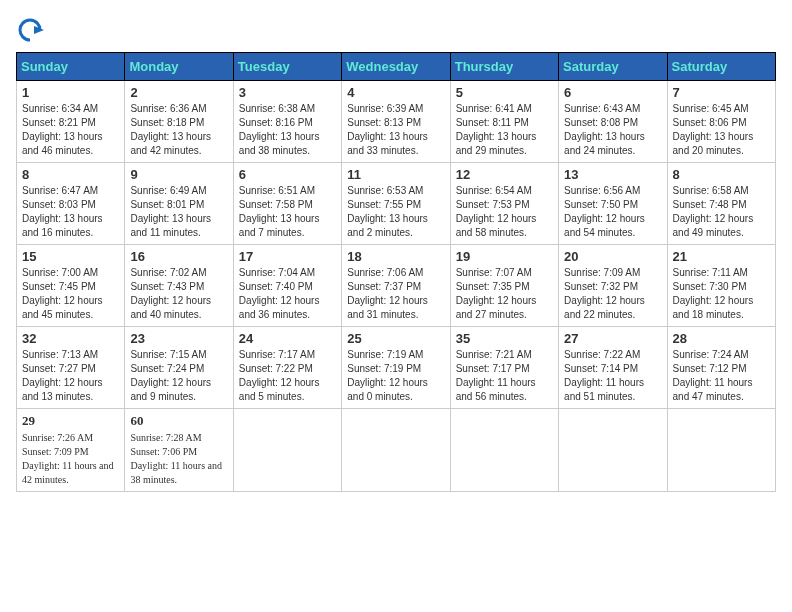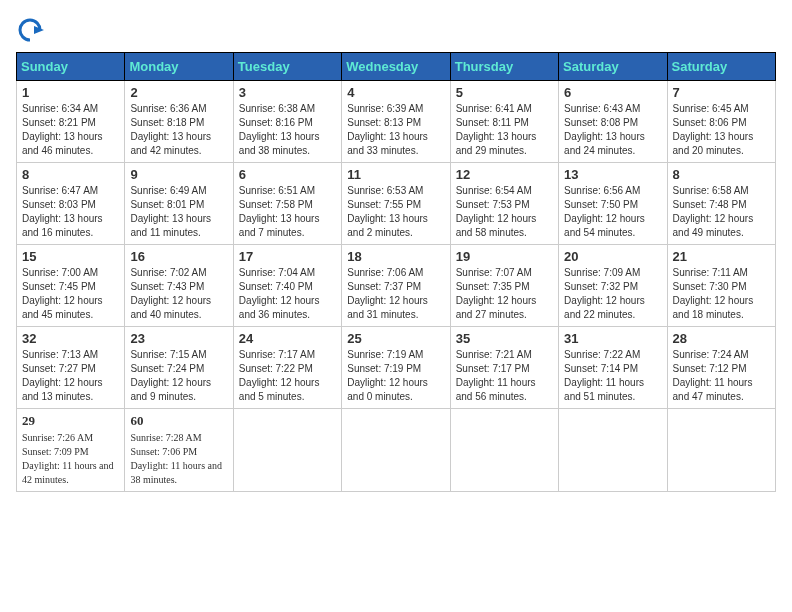--- a/index.html
+++ b/index.html
@@ -225,21 +225,21 @@
         </td>
         <td>
           <span class="day-number">25</span>
 <div class="day-info">Sunrise: 7:19 AM<br>Sunset: 7:19 PM<br>Daylight: 12 hours and 0 minutes.</div>
         </td>
         <td>
           <span class="day-number">35</span>
 <div class="day-info">Sunrise: 7:21 AM<br>Sunset: 7:17 PM<br>Daylight: 11 hours and 56 minutes.</div>
         </td>
         <td>
-          <span class="day-number">31</span>
+          <span class="day-number">27</span>
 <div class="day-info">Sunrise: 7:22 AM<br>Sunset: 7:14 PM<br>Daylight: 11 hours and 51 minutes.</div>
         </td>
         <td>
           <span class="day-number">28</span>
 <div class="day-info">Sunrise: 7:24 AM<br>Sunset: 7:12 PM<br>Daylight: 11 hours and 47 minutes.</div>
         </td>
       </tr>
       <tr>
         <td>
           <span class="day-number">29</span>

